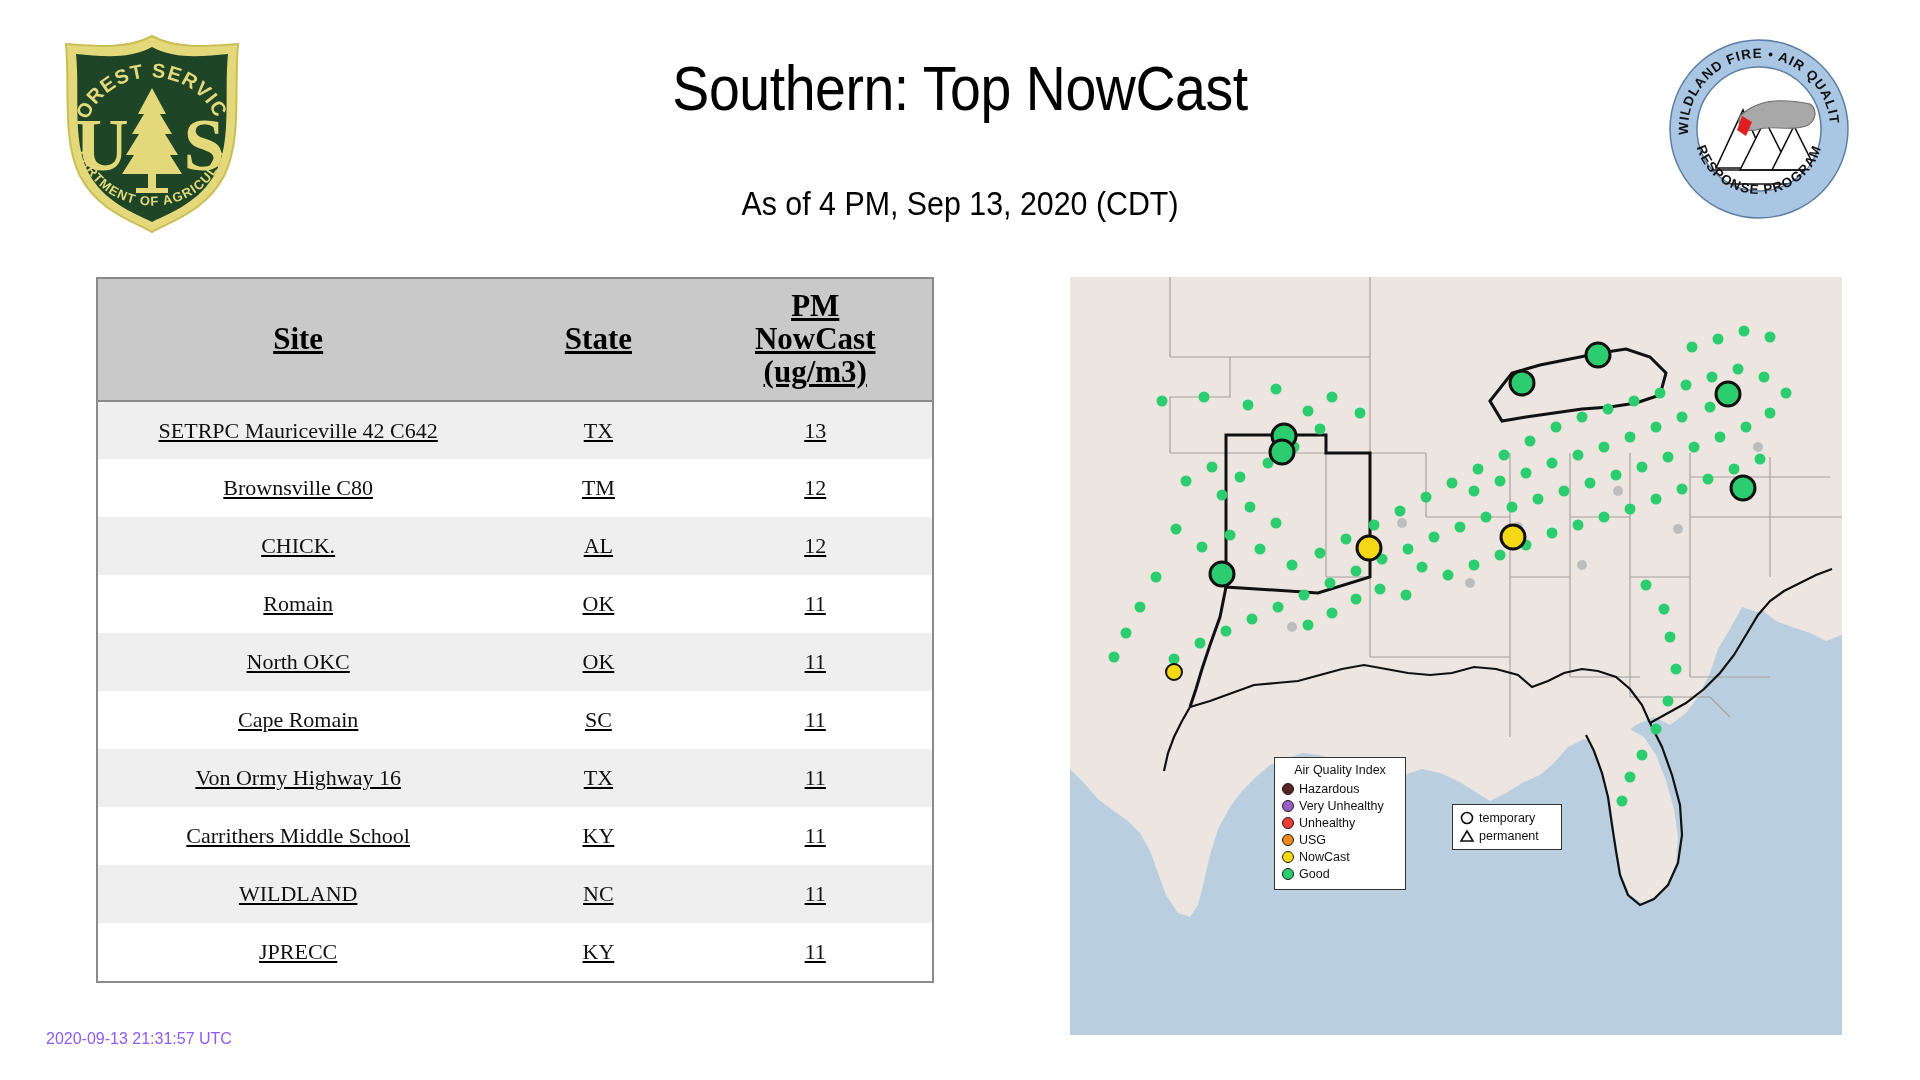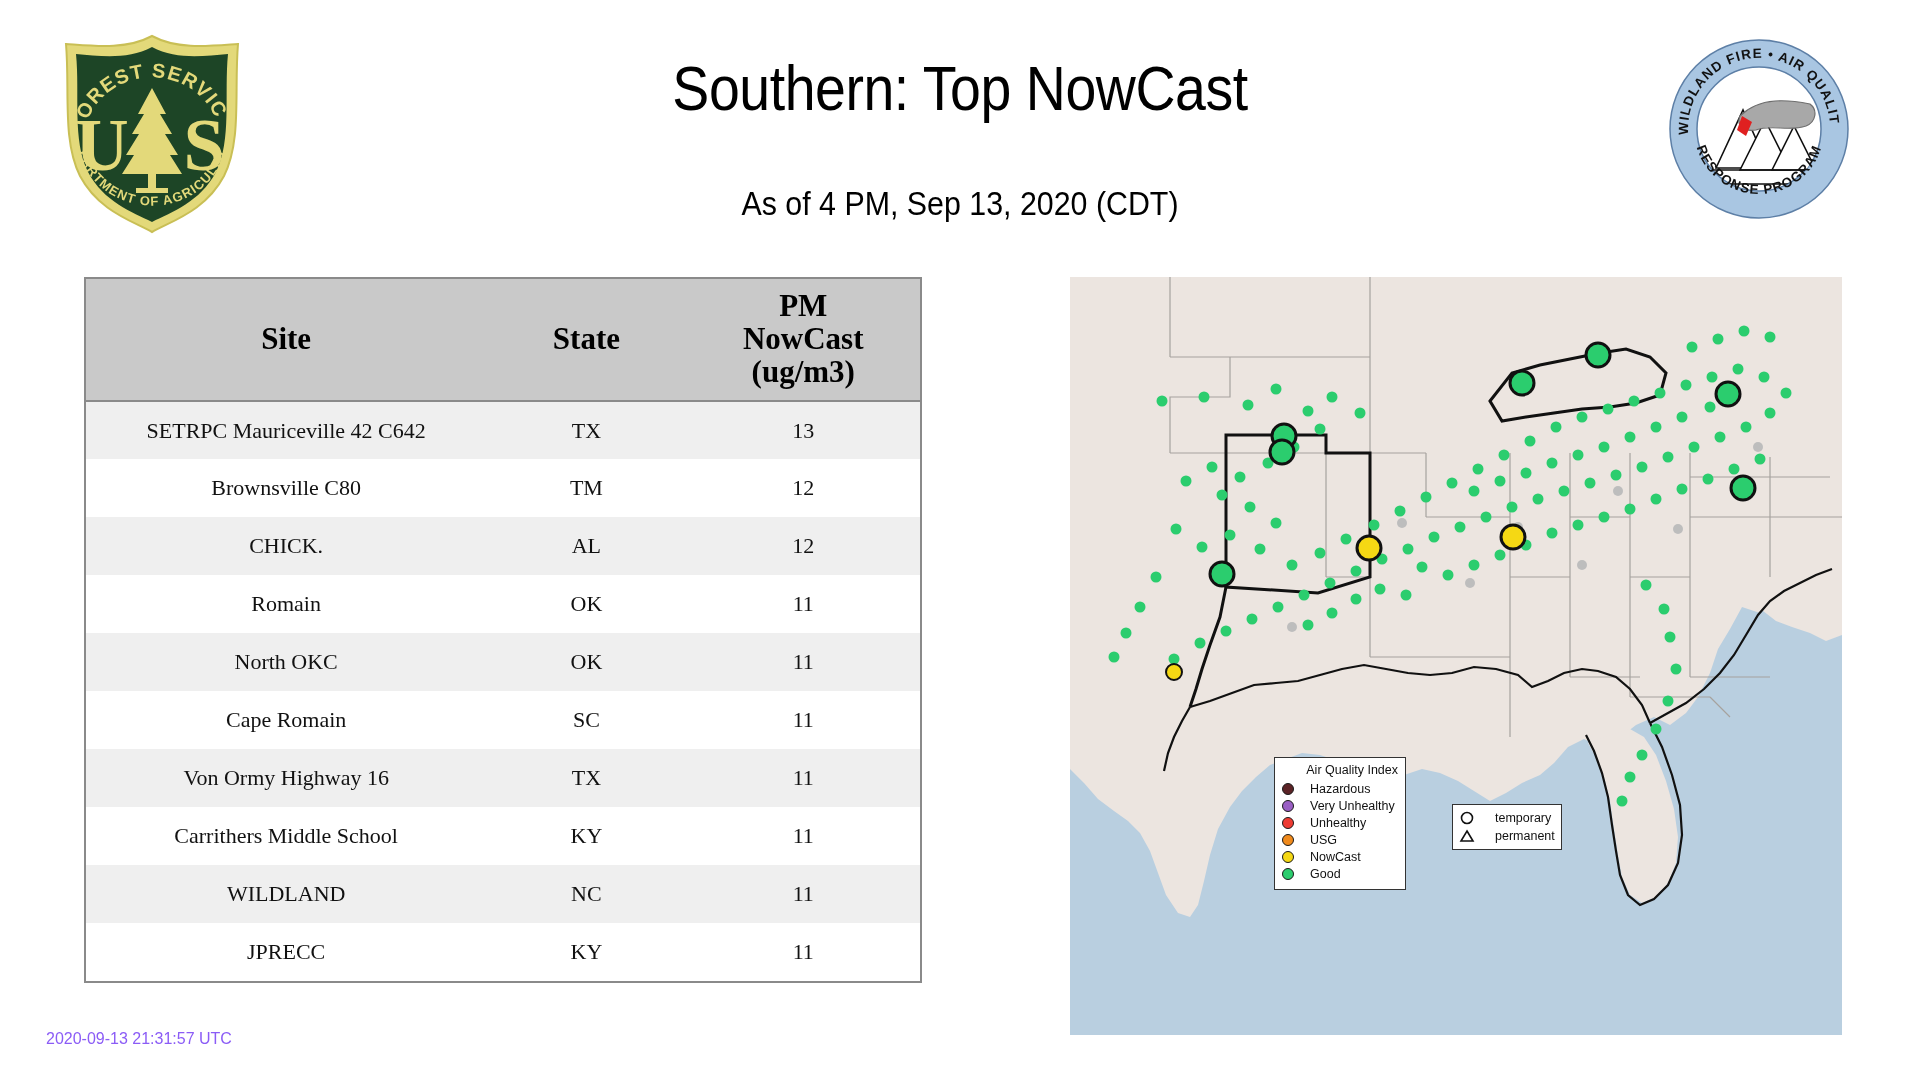--- a/index.html
+++ b/index.html
@@ -29,24 +29,25 @@
     position: absolute; left: 300px; top: 185px; width: 1320px;
     text-align: center;
     font-size: 33px;
     font-weight: 400;
     color: #000;
     transform: scaleX(0.92);
   }
 
   
   .table-wrap {
-    position: absolute; left: 84px; top: 277px;
+    position: absolute; left: 96px; top: 277px;
     width: 838px; height: 706px;
     border: 2px solid #8a8a8a;
     background: #fff;
+    text-decoration: underline;
   }
   table.nowcast { width: 100%; border-collapse: collapse; table-layout: fixed;
     font-family: "Liberation Serif", serif; }
   table.nowcast thead th {
     background: #c9c9c9;
     border-bottom: 2px solid #8a8a8a;
     font-size: 31px;
     font-weight: bold;
     color: #000;
     height: 122px;
@@ -81,27 +82,27 @@
     overflow: hidden;
   }
   .map-frame svg { display: block; }
 
   .legend-box {
     position: absolute;
     background: #ffffff;
     border: 1.5px solid #333;
   }
   #aqi-legend { left: 204px; top: 480px; width: 132px; padding: 5px 7px 7px 7px; }
-  #aqi-legend .lg-title { font-size: 12.5px; color: #111; text-align: right; margin-bottom: 3px; }
-  .lg-row { display: flex; align-items: center; gap: 16px; height: 17px; }
+  #aqi-legend .lg-title { font-size: 12.5px; color: #111; text-align: center; margin-bottom: 3px; }
+  .lg-row { display: flex; align-items: center; gap: 5px; height: 17px; }
   .lg-dot { width: 12px; height: 12px; border-radius: 50%; border: 1.3px solid #1a1a1a; flex: none; }
   .lg-label { font-size: 12.5px; color: #111; white-space: nowrap; }
 
   #symbol-legend { left: 382px; top: 527px; width: 110px; padding: 4px 6px; }
-  .sym-row { display: flex; align-items: center; gap: 20px; height: 18px; }
+  .sym-row { display: flex; align-items: center; gap: 4px; height: 18px; }
   .sym-label { font-size: 12.5px; color: #111; }
 </style>
 </head>
 <body>
 
 <div class="page">
 
   <div class="usfs-logo">
     <svg viewBox="0 0 200 205" width="200" height="205">
       <defs>

